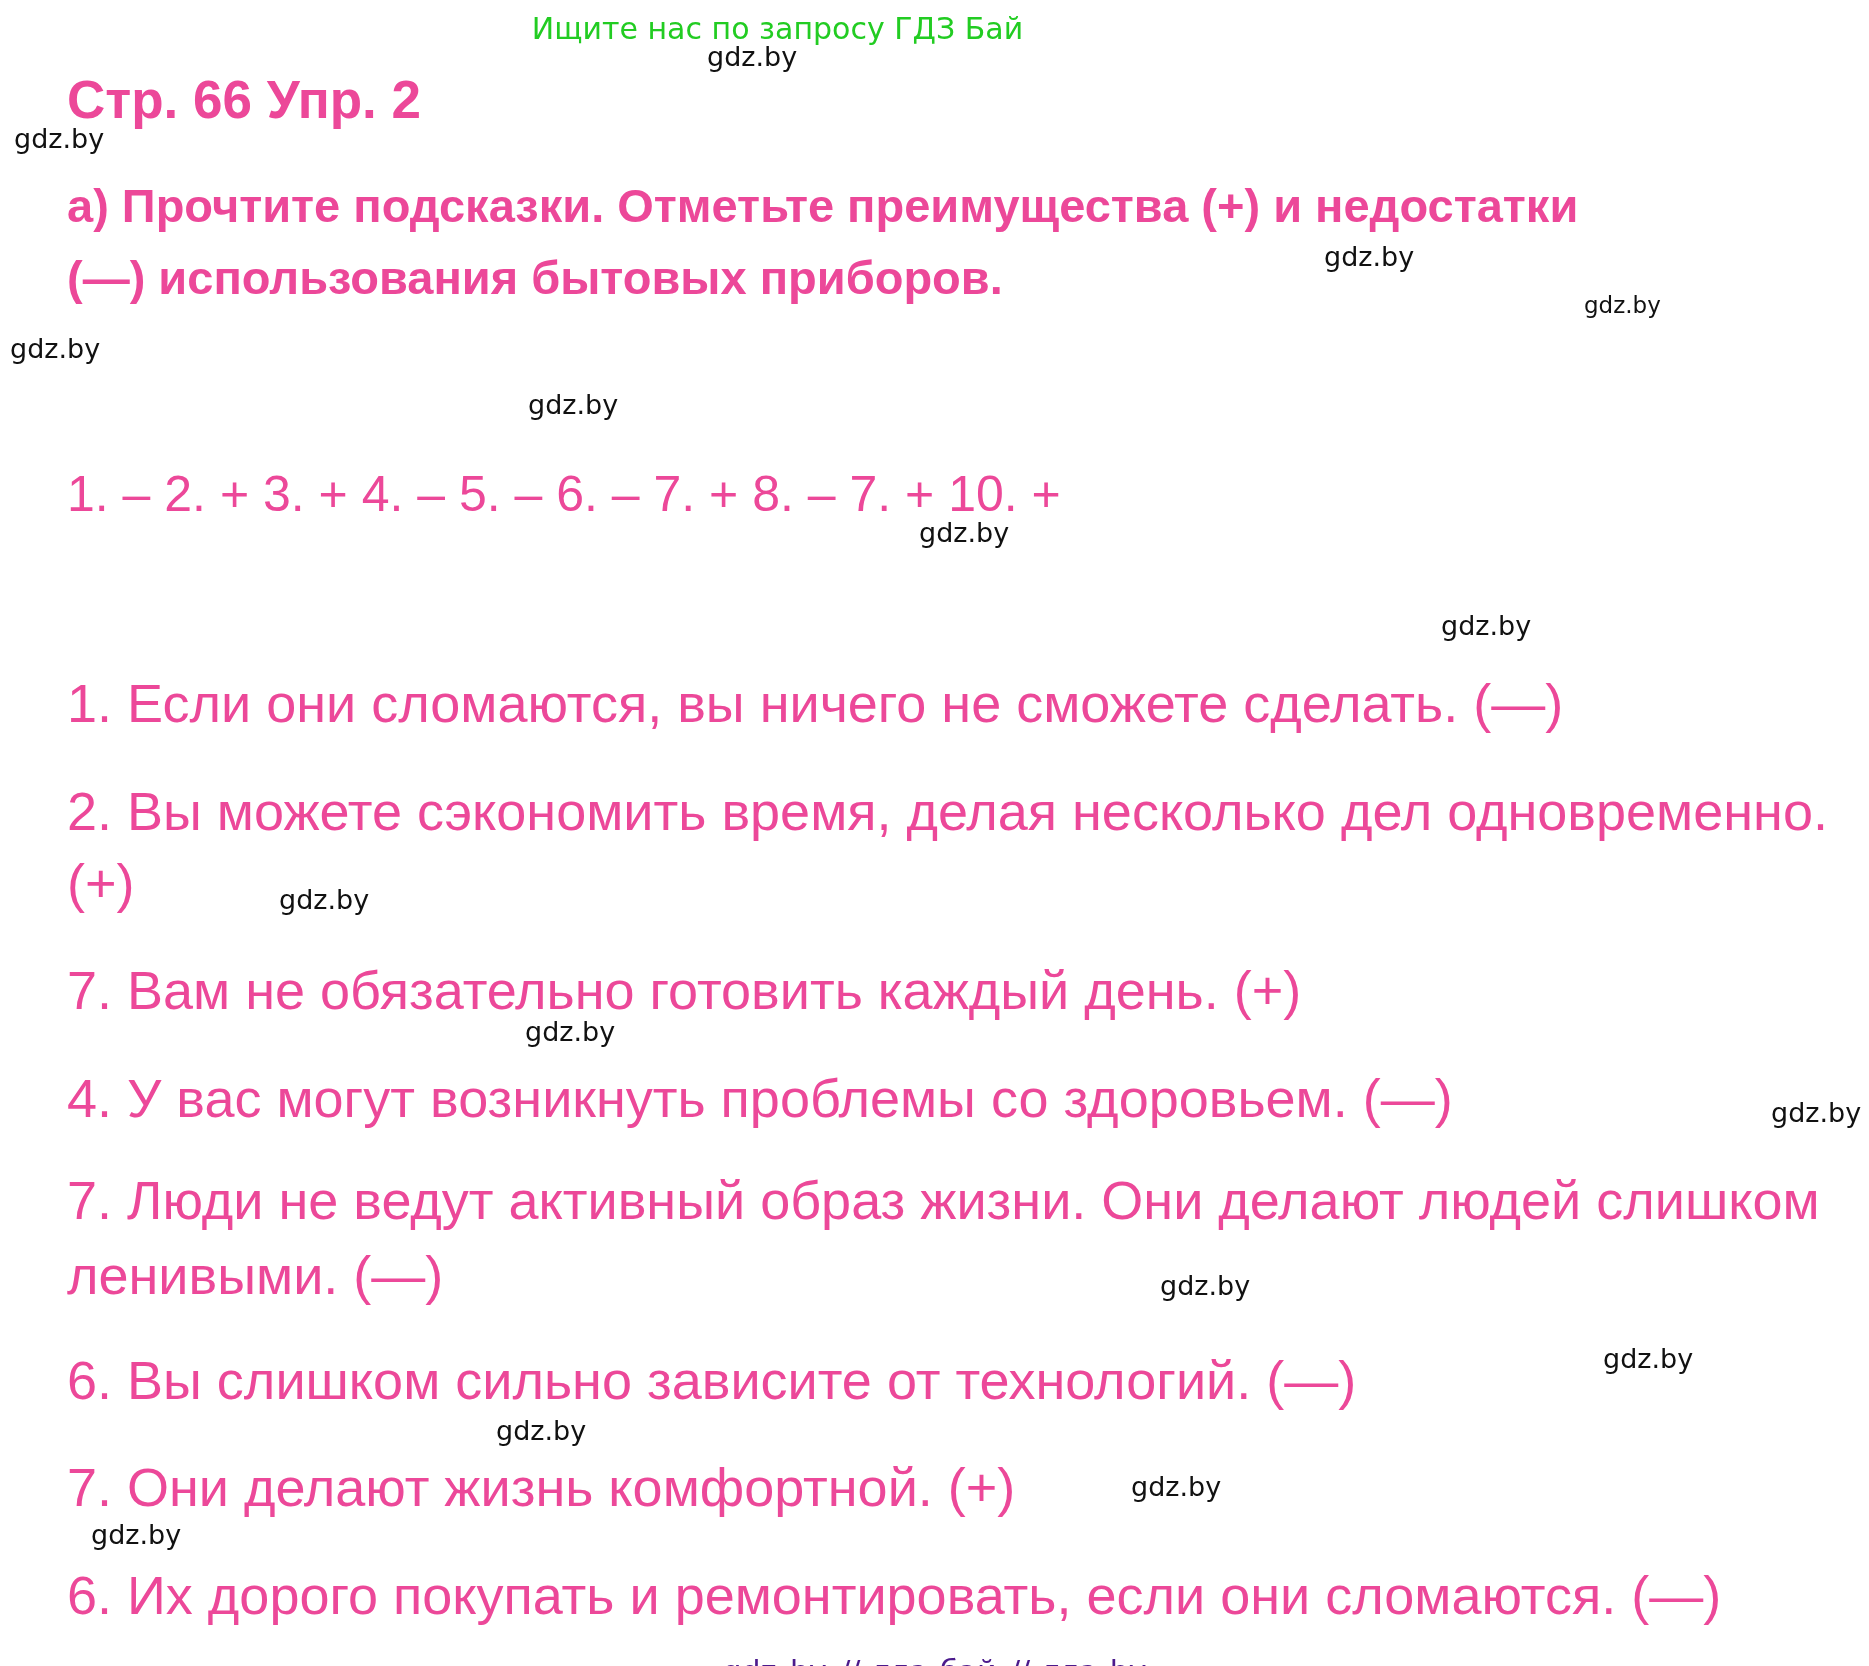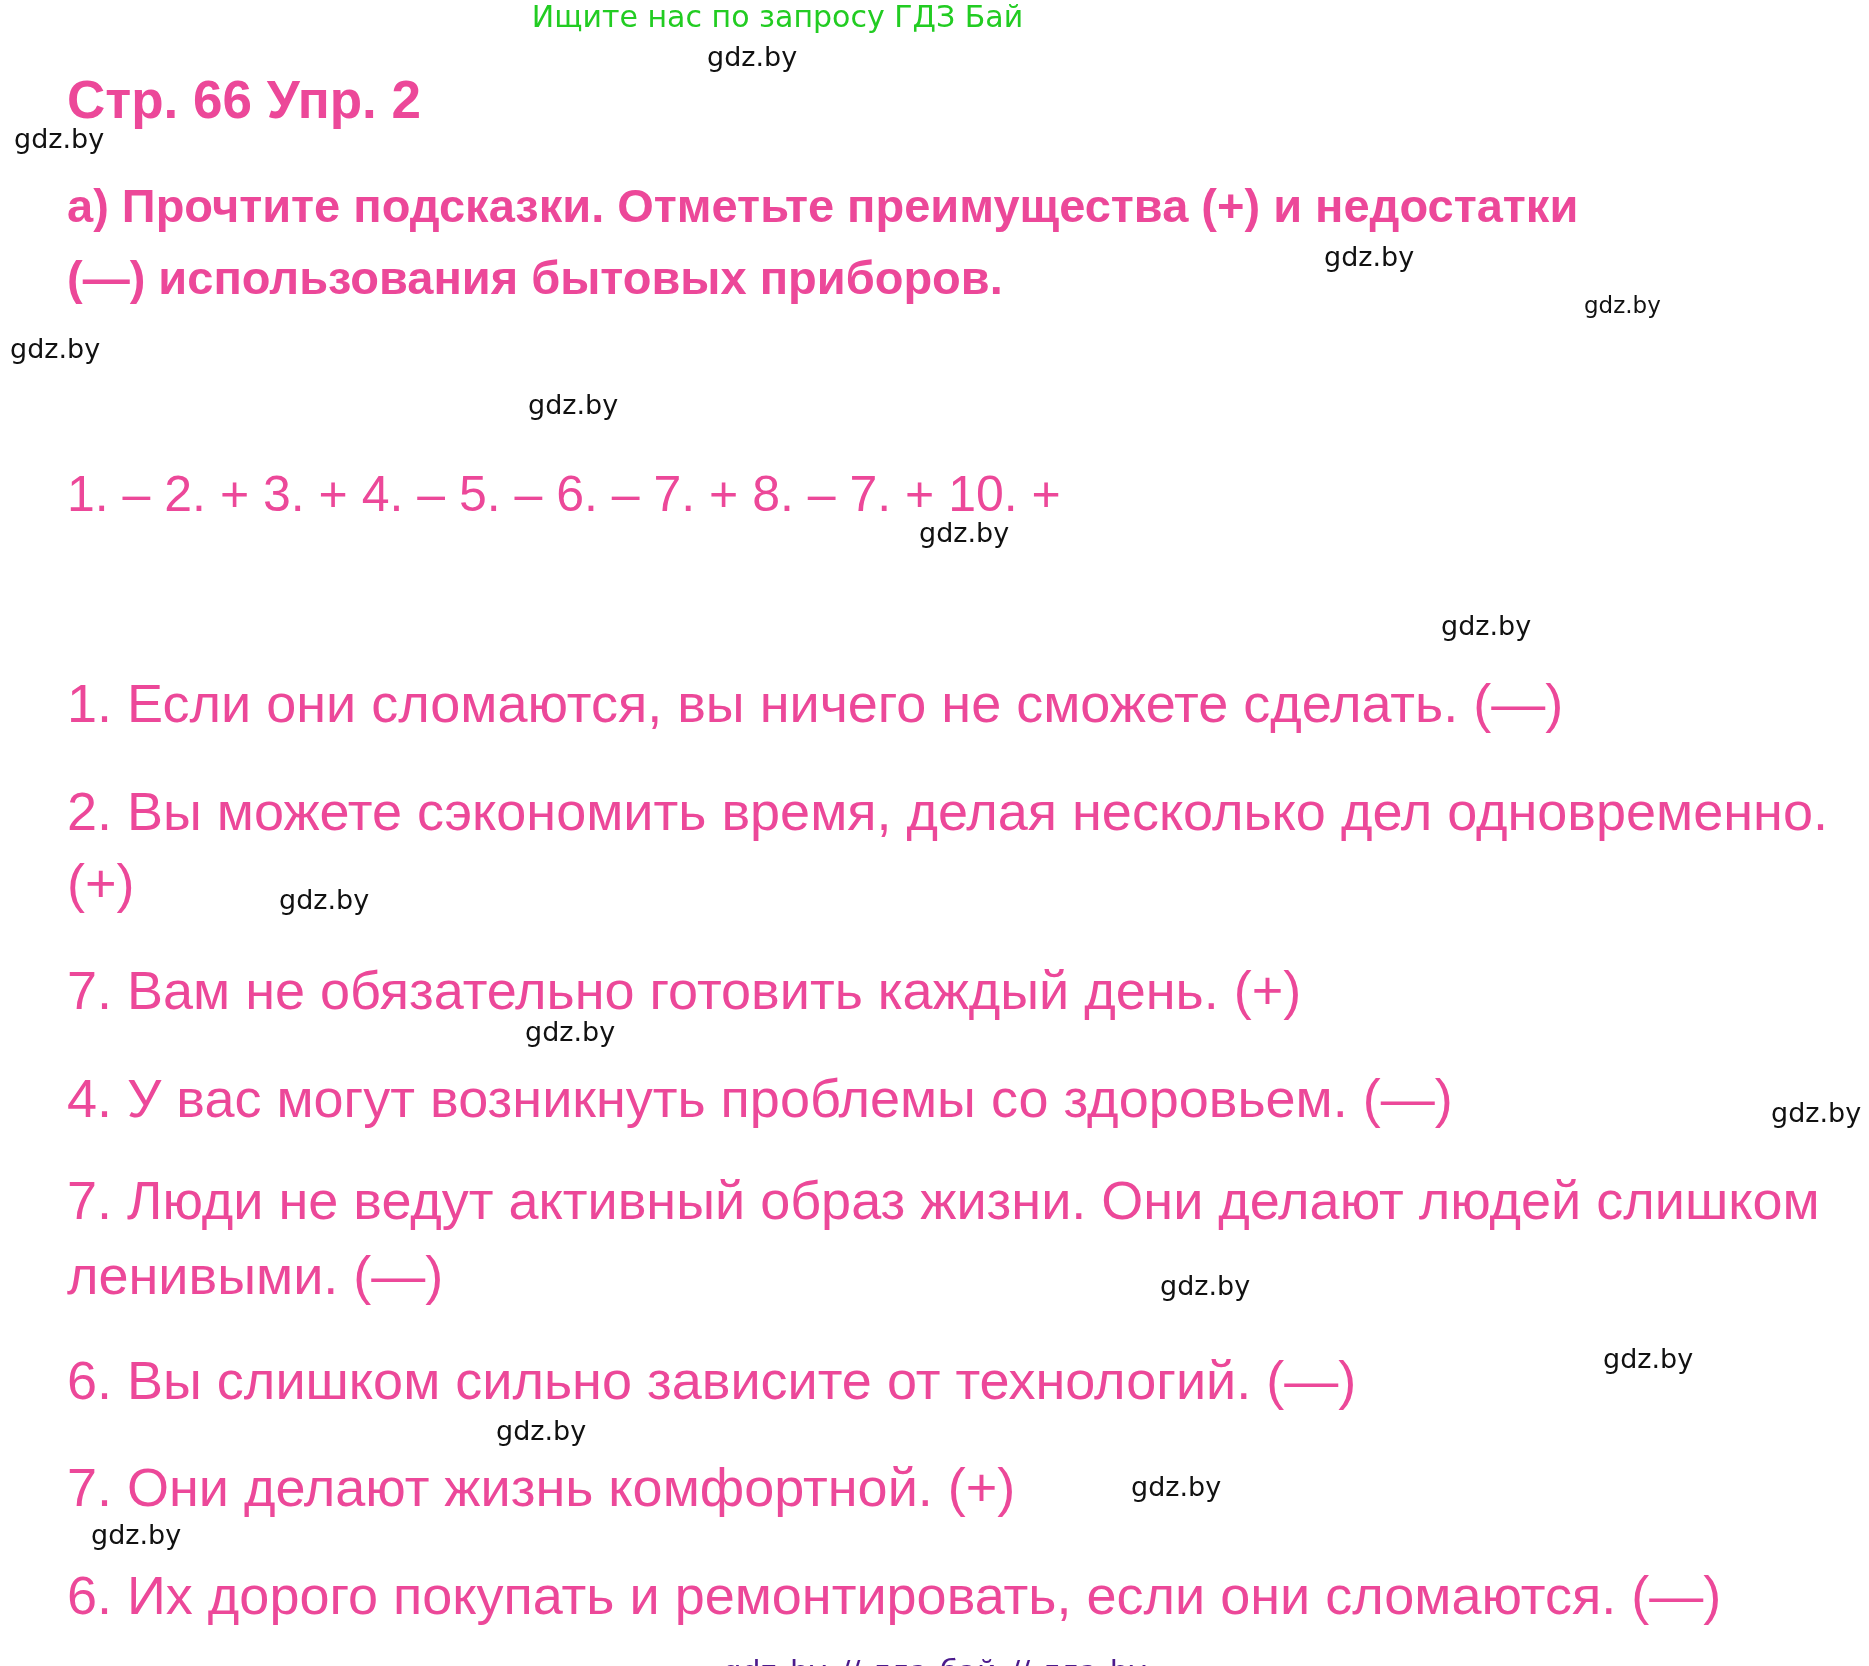--- a/index.html
+++ b/index.html
@@ -1,18 +1,18 @@
 <!DOCTYPE html>
 <html><head>
 <meta charset="utf-8">
 <style>
   html, body { margin: 0; padding: 0; background: #ffffff; }
   body { width: 1869px; height: 1666px; position: relative; overflow: hidden; }
   .abs { position: absolute; white-space: nowrap; text-align: center; }
-  .banner { font-family: "DejaVu Sans", sans-serif; color: #22cc22; font-size: 30px; left: 0; width: 1555px; text-align: center; top: 0; line-height: 34px; }
+  .banner { font-family: "DejaVu Sans", sans-serif; color: #22cc22; font-size: 30px; left: 0; width: 1555px; text-align: center; top: 12px; line-height: 34px; }
   .footer { font-family: "DejaVu Sans", sans-serif; color: #4b1a8c; font-size: 30px; left: 0; width: 1869px; text-align: center; top: 1630px; line-height: 36px; word-spacing: 4px; margin-top: 24px; }
   .wm { font-family: "DejaVu Sans", sans-serif; color: #111111; font-size: 27px; line-height: 30px; }
   .serif { font-family: Liberation Sans, sans-serif; color: #ec4899; }
   .h1 { font-size: 53px; font-weight: bold; left: 67px; top: 70px; line-height: 60px; }
   .task { font-size: 47px; font-weight: bold; left: 67px; line-height: 60px; }
   .answers { font-size: 50px; left: 67px; top: 464px; line-height: 60px; }
   .item { font-size: 54px; left: 67px; line-height: 60px; }
 </style>
 </head>
 <body>

